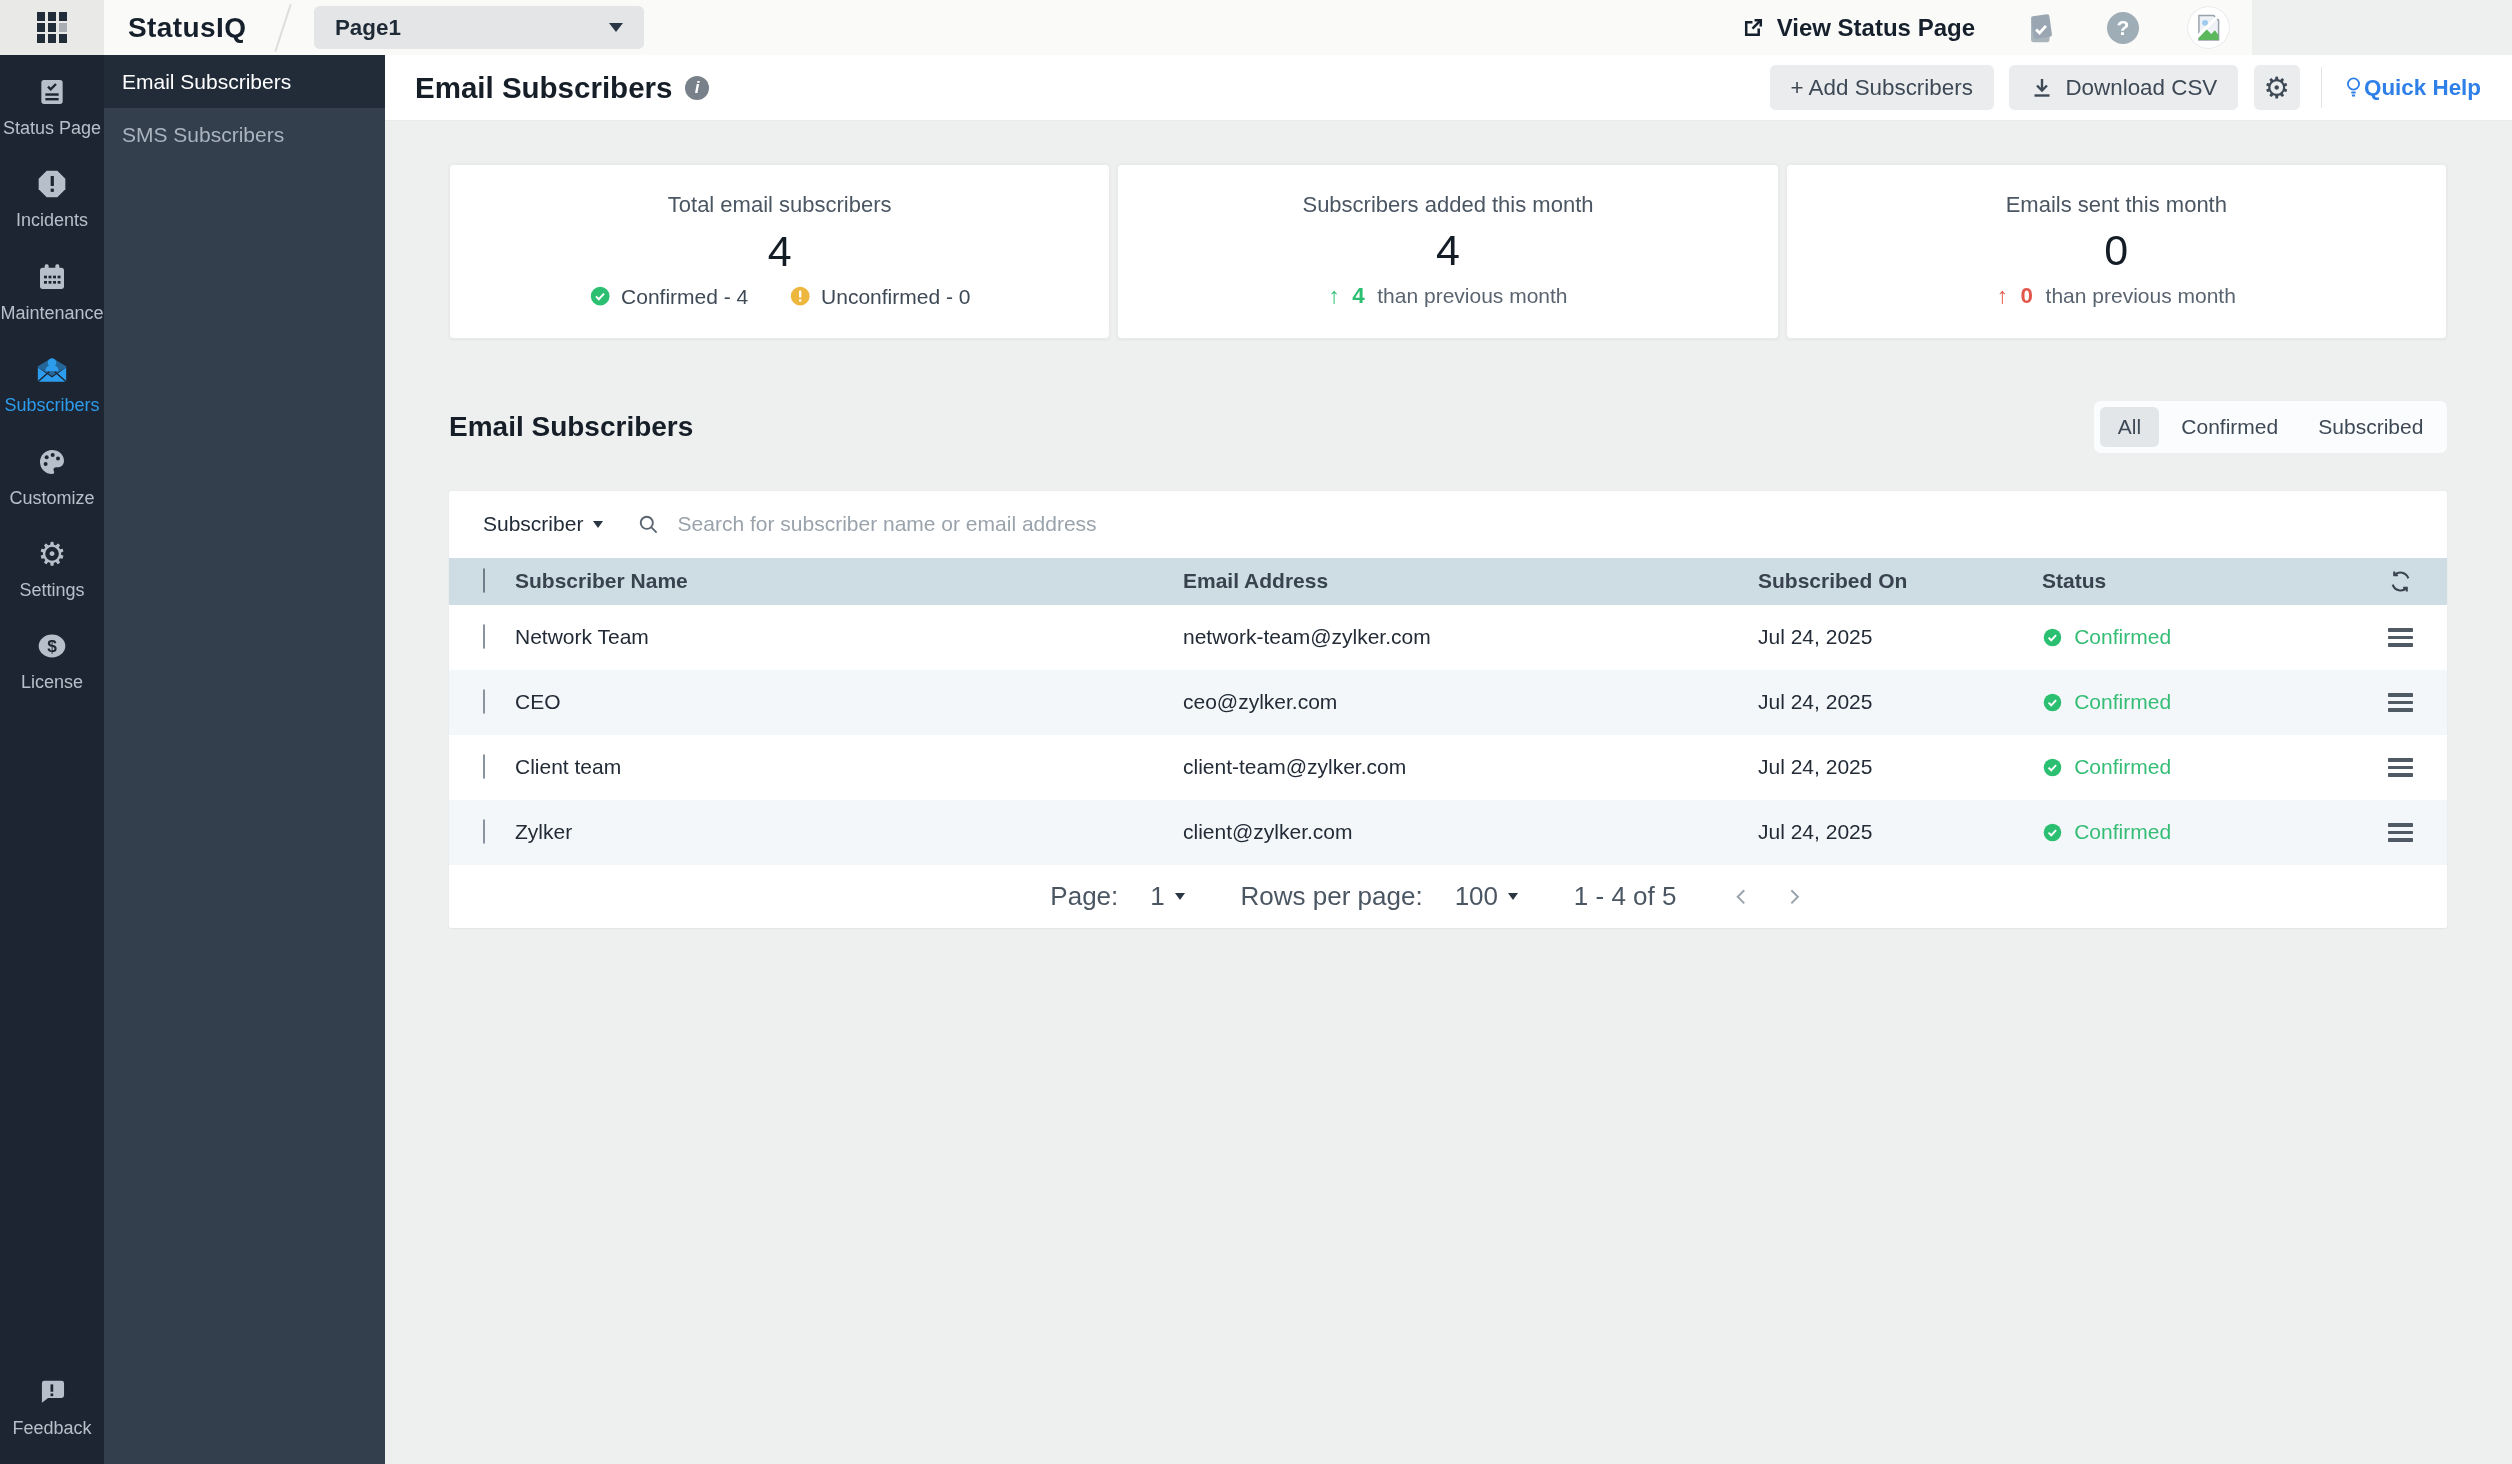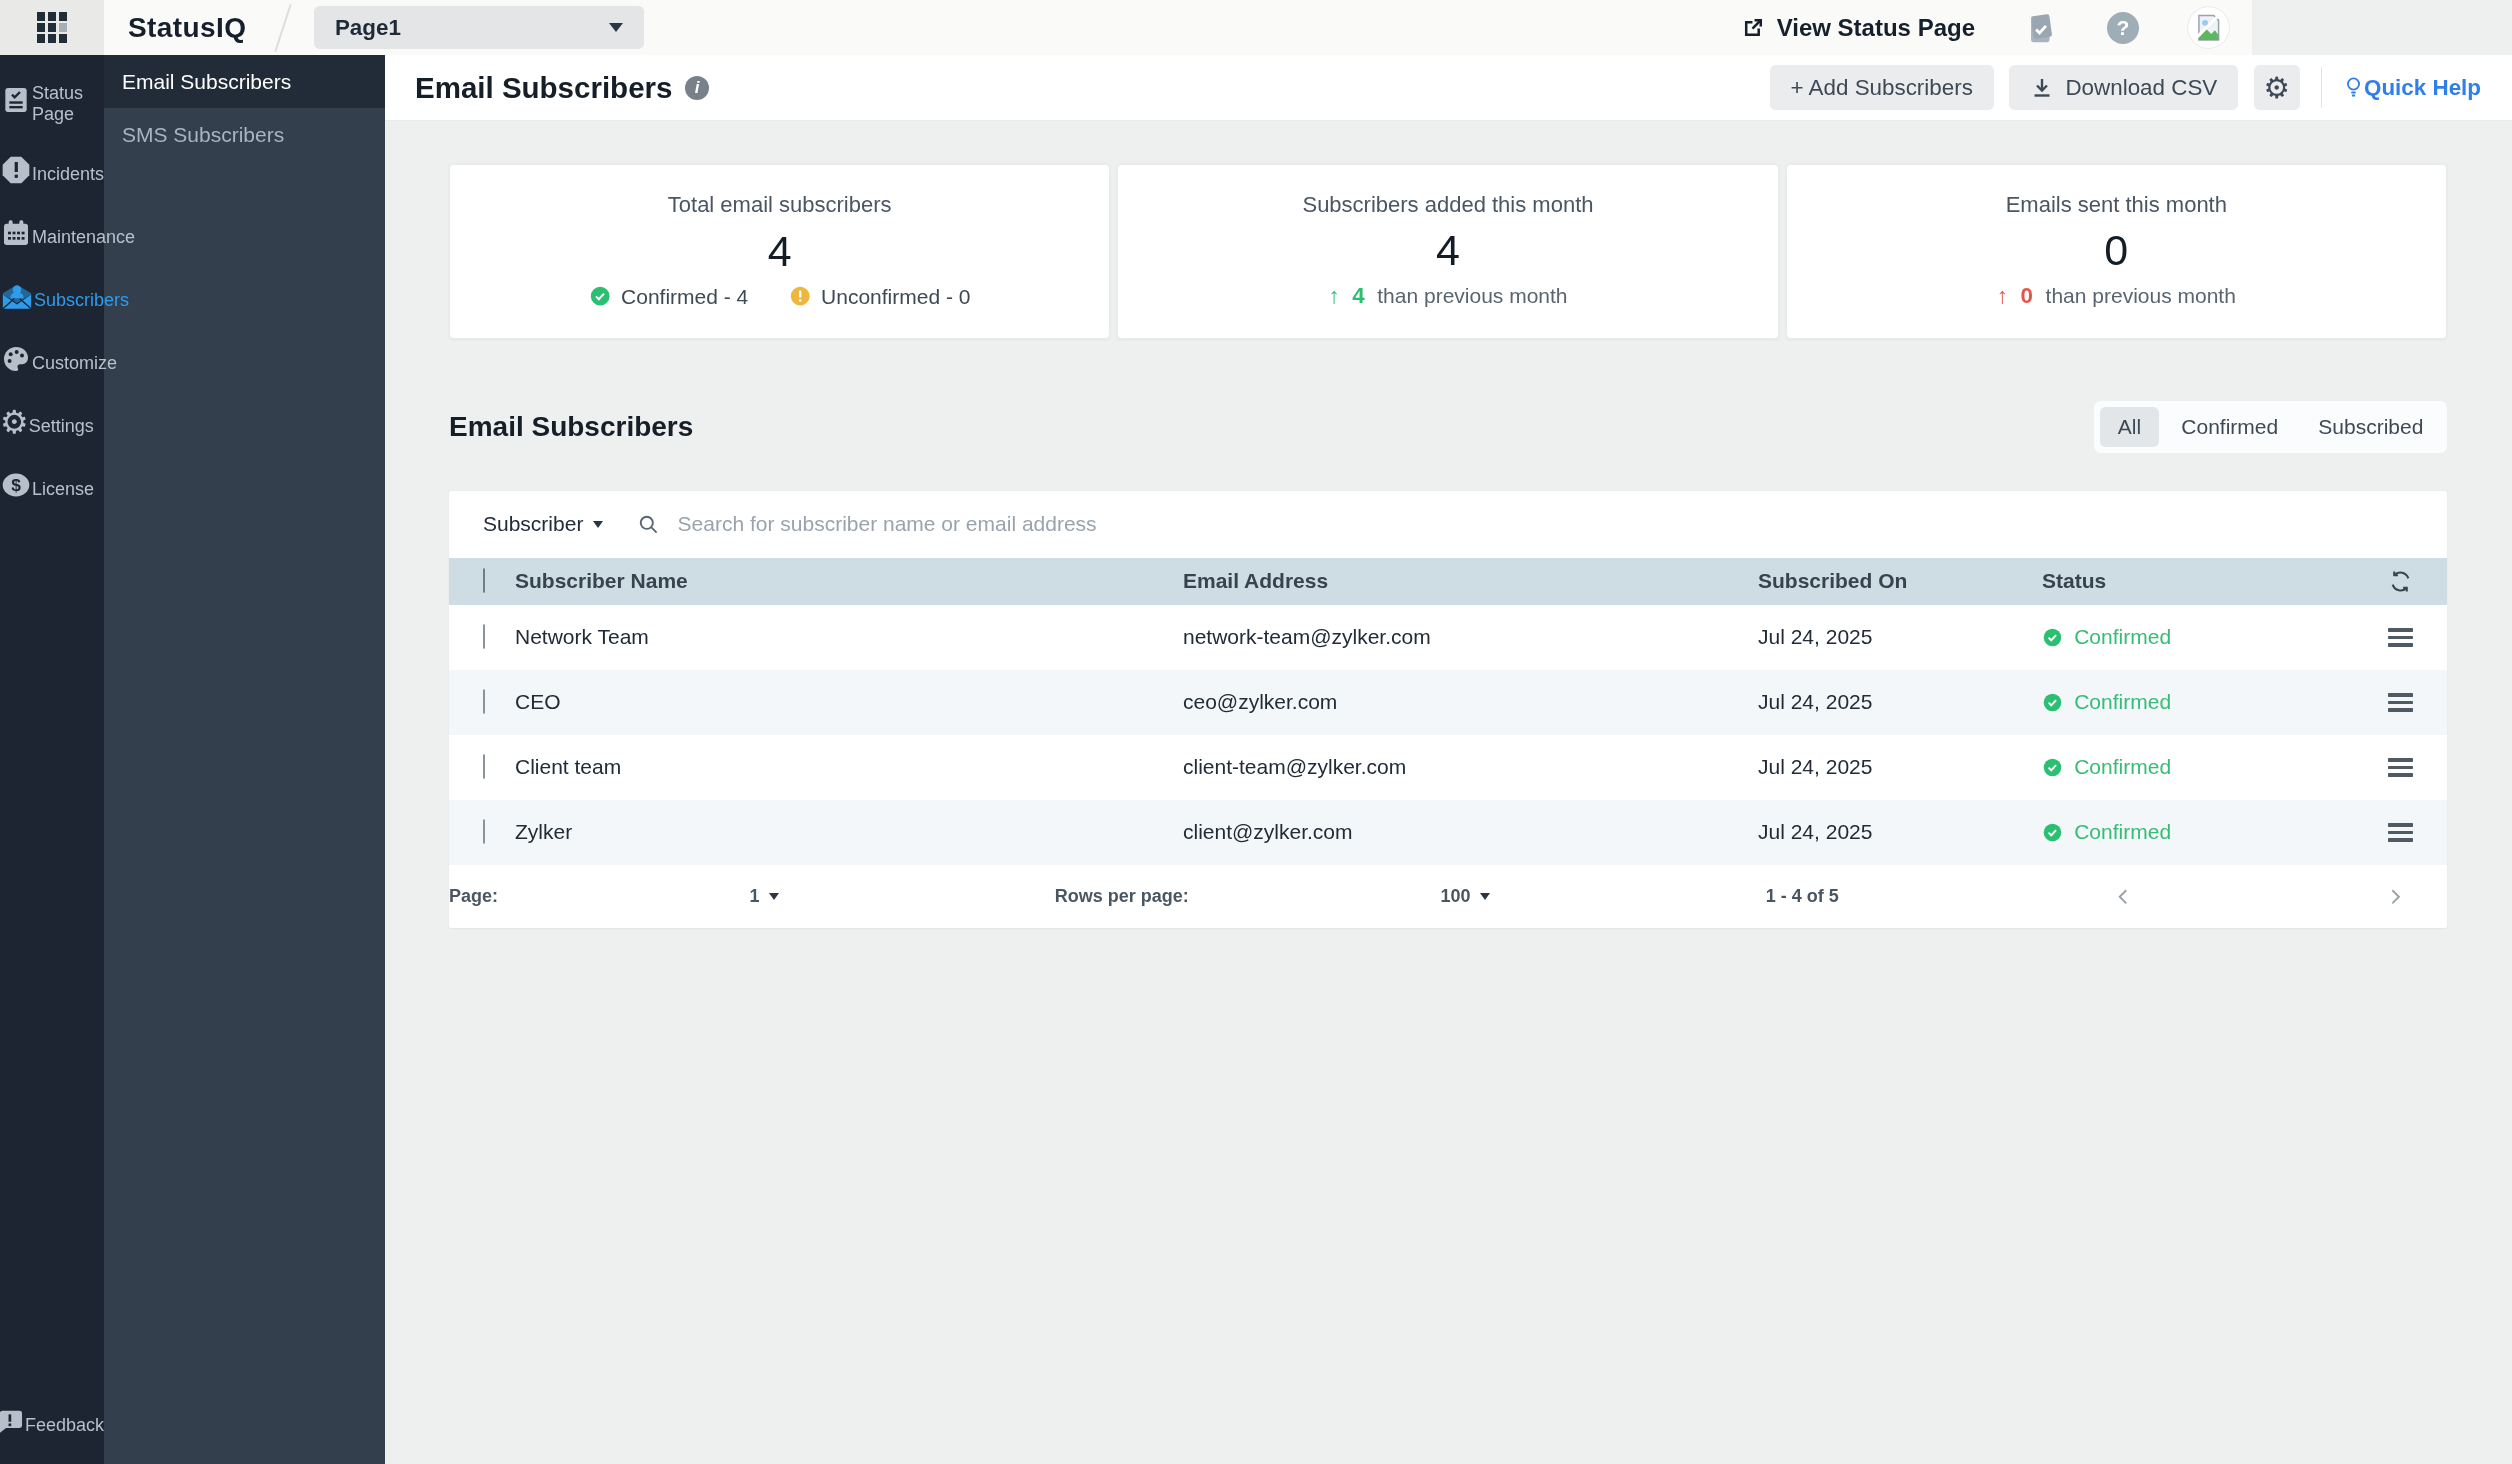--- a/index.html
+++ b/index.html
@@ -18,21 +18,21 @@
   .caret { width:0; height:0; border-left:7.7px solid transparent; border-right:7.7px solid transparent; border-top:9.8px solid #2b3644; margin-left:auto; }
   .caret.sm { border-left-width:5.6px; border-right-width:5.6px; border-top-width:7px; margin-left:9.8px; }
   .topbar-right { margin-left:auto; display:flex; align-items:center; gap:49px; padding-right:23px; }
   .view-status { display:flex; align-items:center; gap:11.2px; font-size:24px; font-weight:700; color:#16202c; cursor:pointer; }
   .tb-ic { color:#9aa7b2; cursor:pointer; display:flex; }
   .q-circle { width:32px; height:32px; border-radius:50%; background:#9fadb7; color:#fff; font-size:21px; font-weight:700; display:flex; align-items:center; justify-content:center; cursor:pointer; }
   .avatar { width:41px; height:41px; border-radius:50%; background:#fff; box-shadow:0 0 0 0.7px #e3e5e6; display:flex; align-items:center; justify-content:center; cursor:pointer; }
 
   
   .sidenav { position:absolute; top:55px; left:0; bottom:0; width:104px; background:#1c2531; display:flex; flex-direction:column; align-items:center; padding-top:19.6px; z-index:4; }
-  .nav-item { width:100%; display:flex; flex-direction:row; align-items:center; margin-bottom:28px; cursor:pointer; color:#b7c0ca; }
+  .nav-item { width:100%; display:flex; flex-direction:column; align-items:center; margin-bottom:28px; cursor:pointer; color:#b7c0ca; }
   .nav-item .ic { height:35px; display:flex; align-items:center; justify-content:center; }
   .nav-item .nav-label { font-size:18px; margin-top:8.4px; }
   .nav-item.active { color:#2d9ced; }
   .nav-item.feedback { margin-top:auto; margin-bottom:25px;justify-content:flex-end; }
   .glyph { font-family:"DejaVu Sans",sans-serif; }
 
   
   .subnav { position:absolute; top:55px; left:104px; bottom:0; width:281px; background:#343f4e; z-index:3; }
   .subnav-item { height:53px; display:flex; align-items:center; padding-left:18px; font-size:21px; color:#aab4be; cursor:pointer; }
   .subnav-item.active { background:#222c39; color:#ffffff; }
@@ -84,21 +84,21 @@
   .trow { height:65px; font-size:21px; color:#222b36; }
   .trow:nth-child(even) { background:#f3f7f9; }
   .checkbox { width:21px; height:21px; border:1.4px solid #717d88; border-radius:2.8px; background:transparent; cursor:pointer; }
   .trow .checkbox { border-color:#8a949e; background:#fff; }
   .status-cell { display:flex; align-items:center; gap:11.2px; color:#35bd76; }
   .cell-right { display:flex; justify-content:flex-end; }
   .burger { width:25px; cursor:pointer; display:flex; flex-direction:column; gap:4.2px; }
   .burger i { height:3.5px; background:#4f5a64; border-radius:0.7px; }
   .refresh { color:#39434f; cursor:pointer; display:flex; justify-content:flex-end; }
 
-  .tfoot { height:63px; display:flex; align-items:center; justify-content:space-between; font-size:18px; color:#4b5663; padding-right:42px;font-weight:bold; }
+  .tfoot { height:63px; display:flex; align-items:center; justify-content:center; font-size:26px; color:#4b5663; padding-right:42px; }
   .tfoot .gap-lg { margin-left:56px; }
   .tfoot .gap-md { margin-left:32px; }
   .pg-select { display:flex; align-items:center; cursor:pointer; }
   .chev { color:#9aa2ab; cursor:pointer; display:flex; }
   svg { display:block; }
 </style>
 </head>
 <body>
 
 <div class="topbar">

